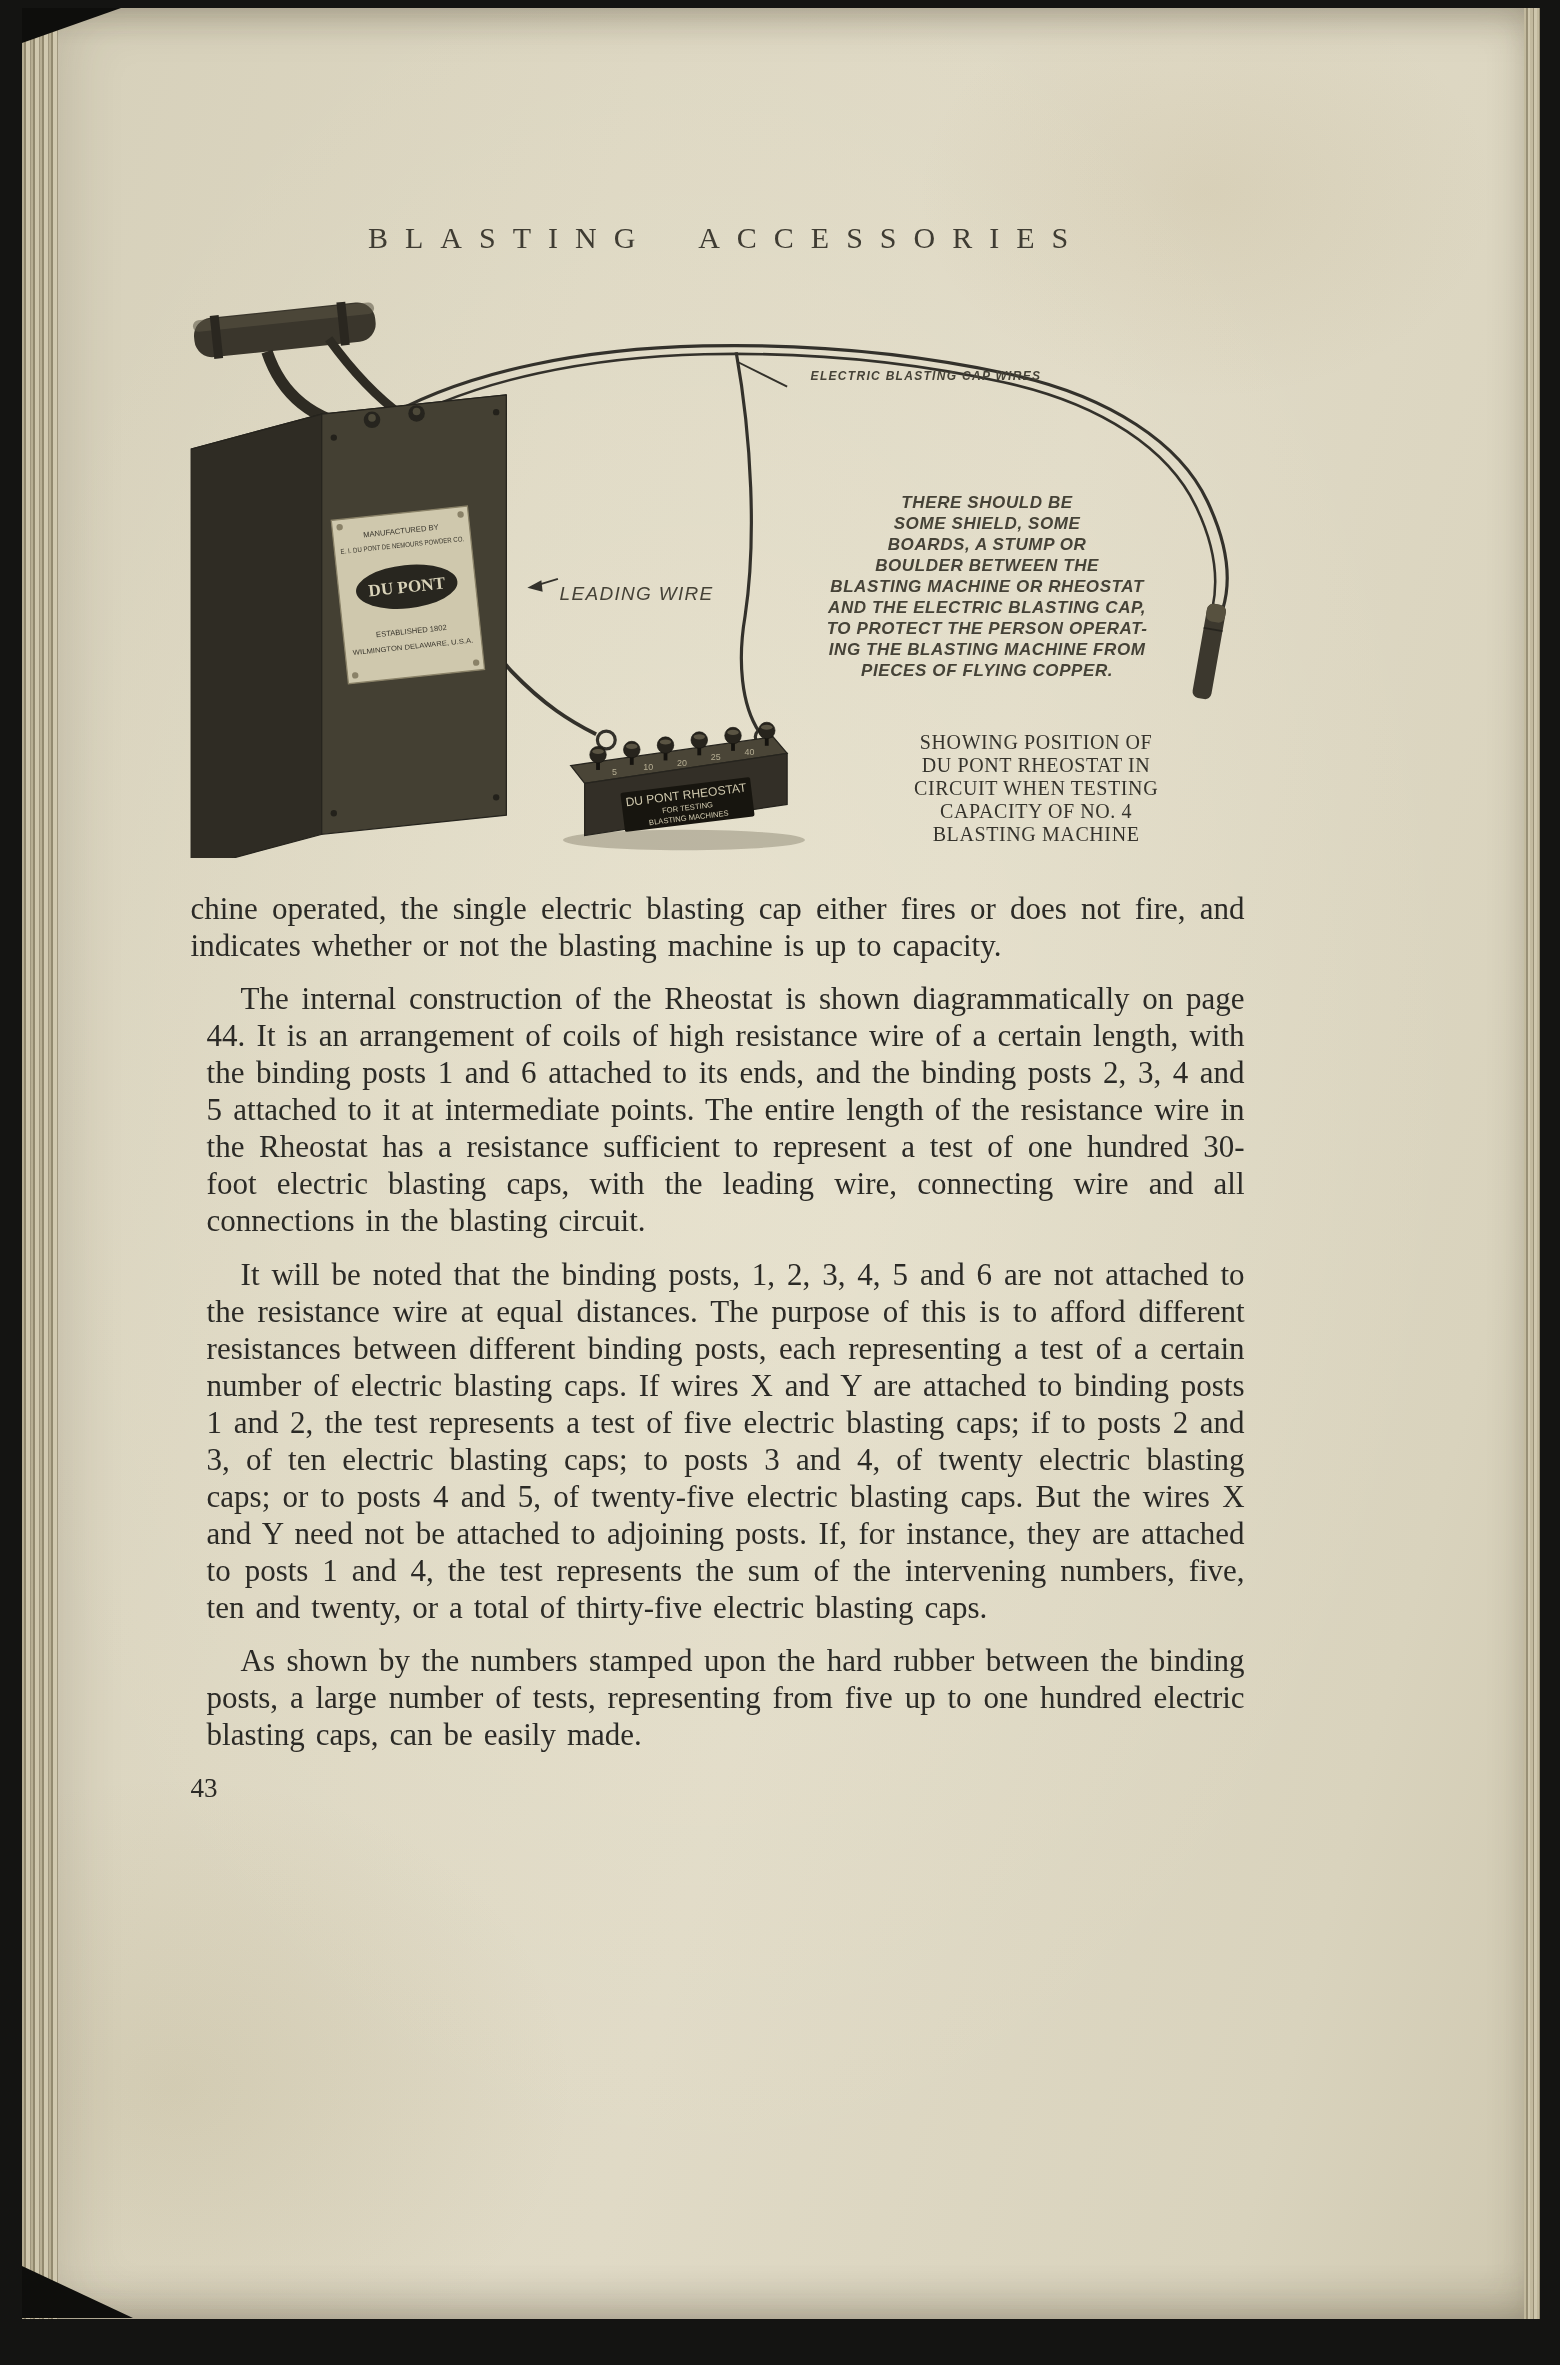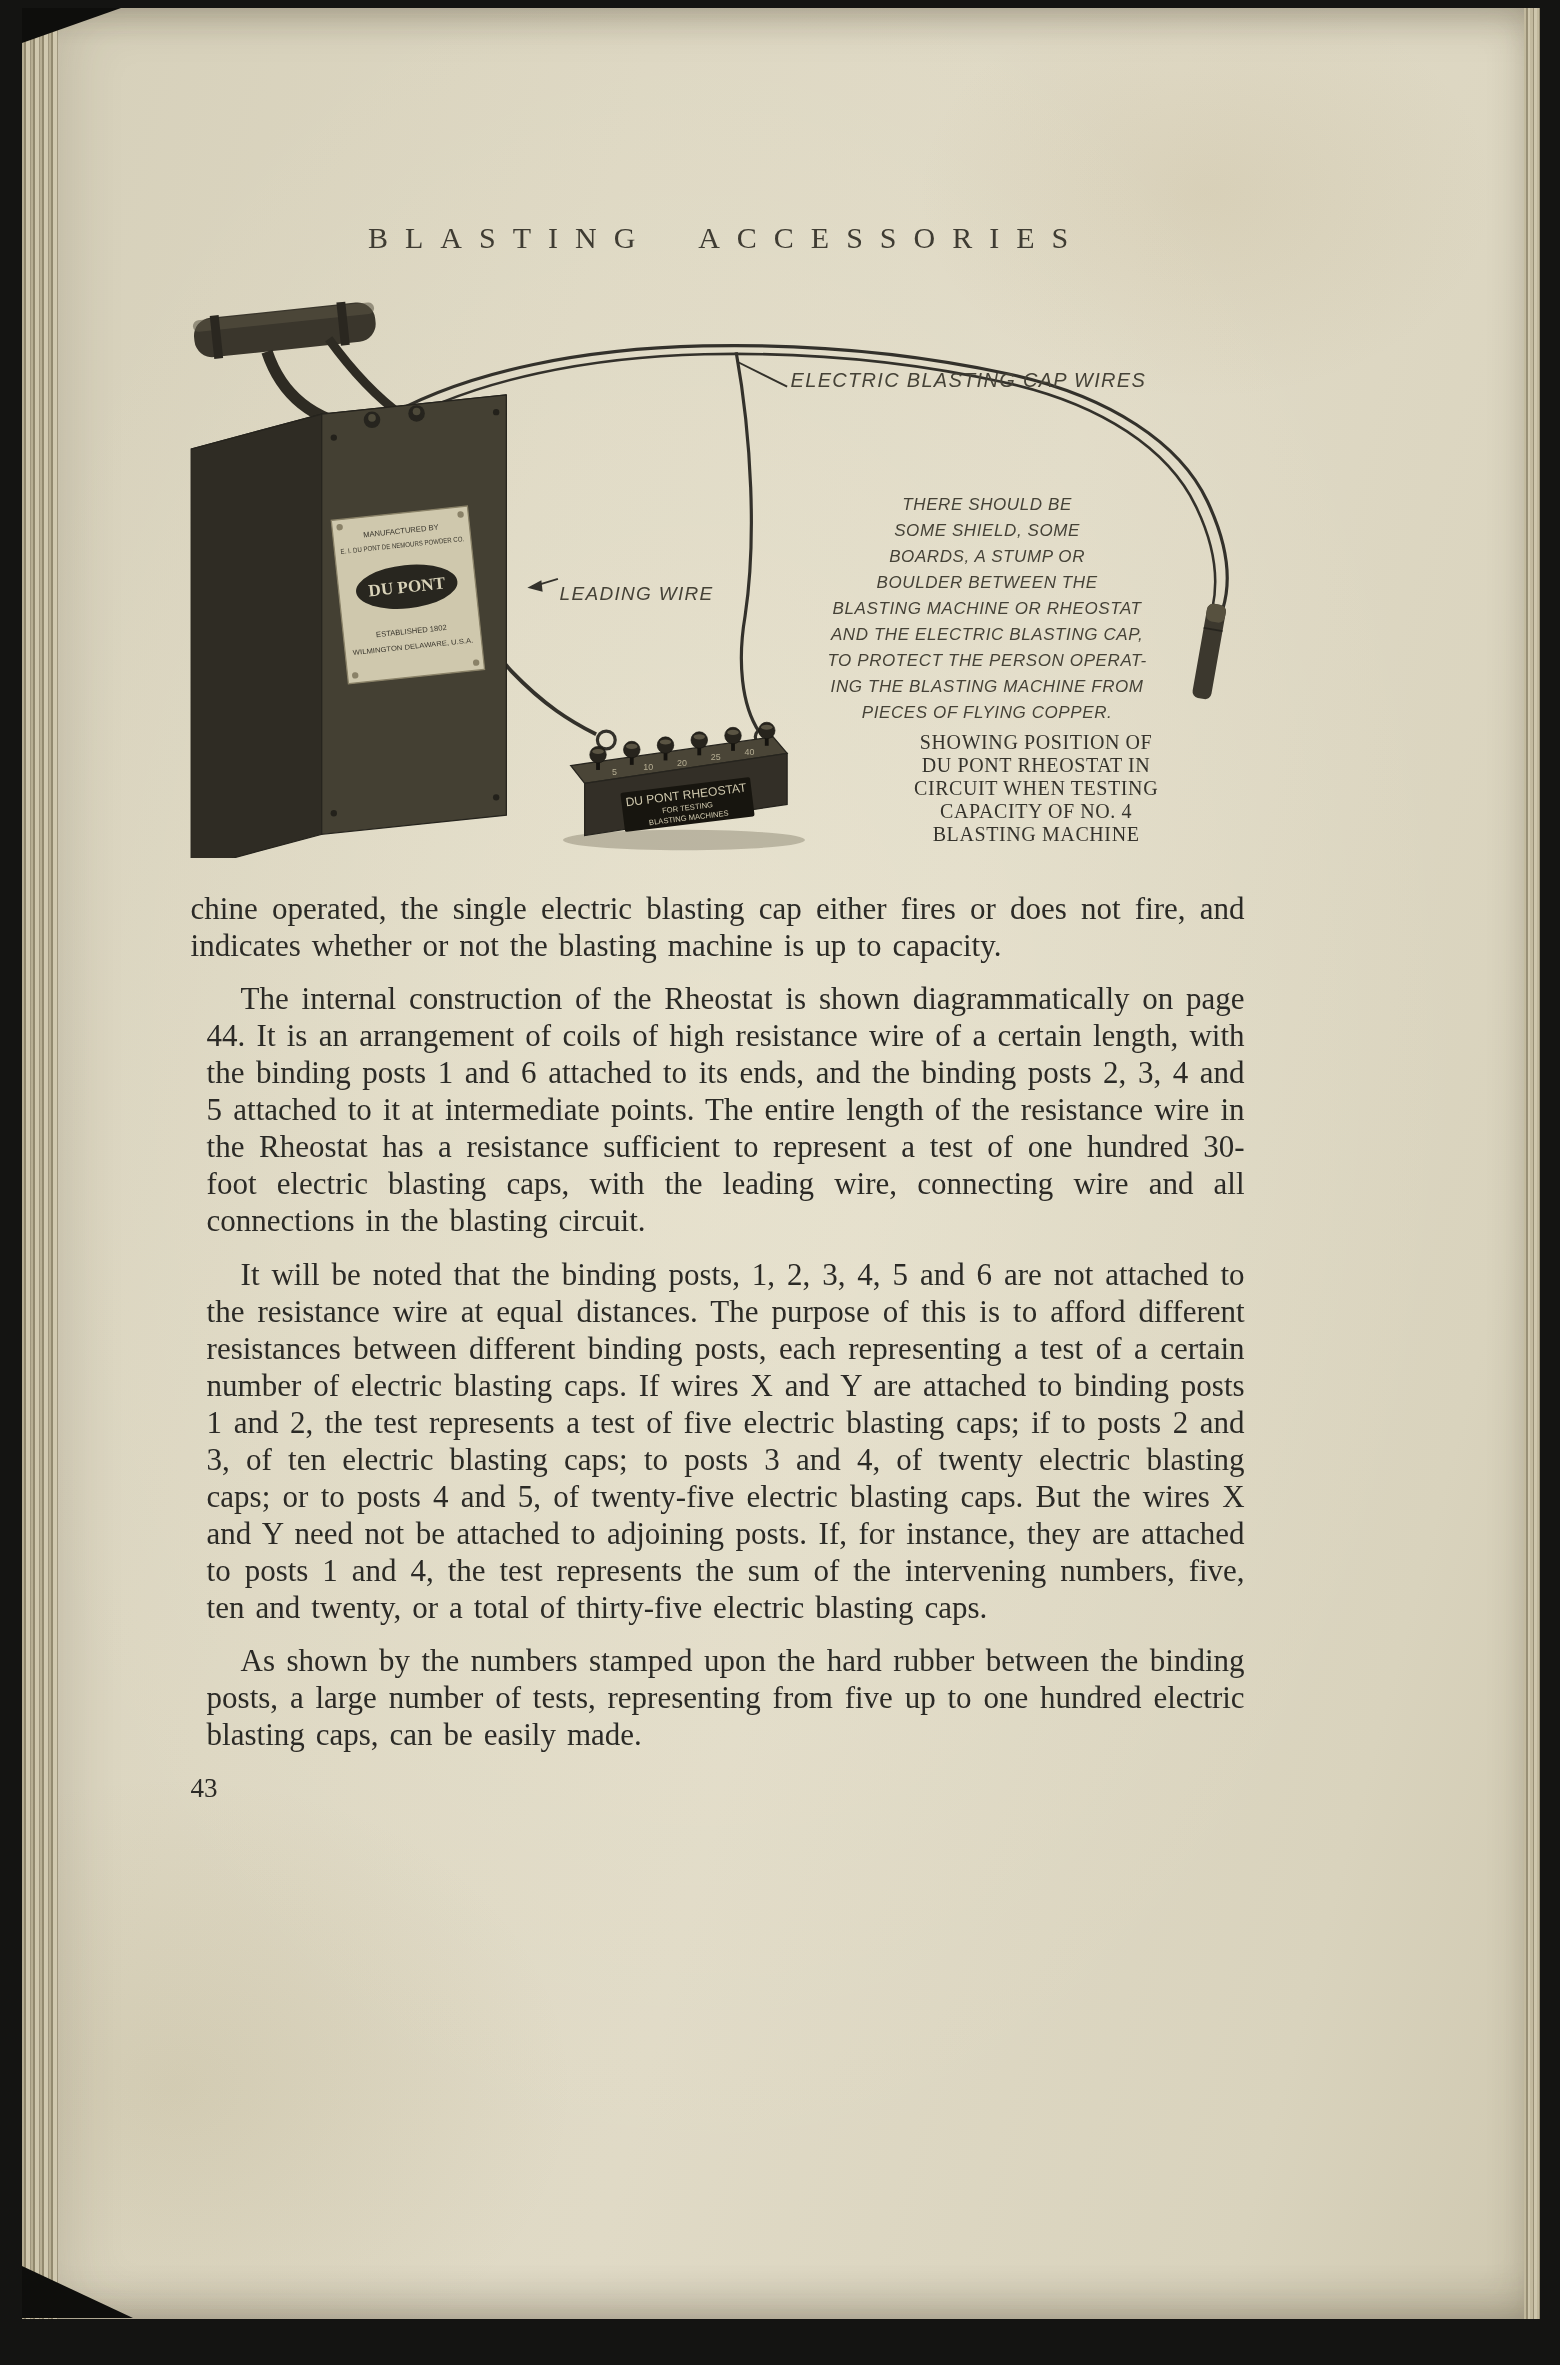--- a/index.html
+++ b/index.html
@@ -35,27 +35,27 @@
     position:absolute;left:169px;top:202px;width:1050px;margin:11px;
     font-size:30px;font-weight:normal;letter-spacing:17px;word-spacing:23px;
     text-align:center;color:#3f3c33;
   }
   .figure{position:absolute;left:159px;top:283px;width:1076px;height:567px;}
   .figure svg{position:absolute;left:0;top:0;}
   .lbl{
     position:absolute;font-family:"Liberation Sans","DejaVu Sans",sans-serif;
     font-style:italic;color:#454237;letter-spacing:1.3px;white-space:nowrap;
   }
-  .lbl.cap-wires{left:610px;top:78px;font-size:20px;}
+  .lbl.cap-wires{left:630px;top:78px;font-size:12px;font-weight:bold;}
   .lbl.leading-wire{left:379px;top:292px;font-size:19px;}
   .note{
     position:absolute;left:582px;top:201px;width:449px;
     font-family:"Liberation Sans","DejaVu Sans",sans-serif;font-style:italic;
-    font-size:17px;line-height:26px;letter-spacing:0.6px;color:#454237;
-    text-align:center;white-space:pre-line;
+    font-size:17px;line-height:21px;letter-spacing:0.6px;color:#454237;
+    text-align:center;white-space:pre-line;font-weight:bold;
   }
   .fig-caption{
     position:absolute;left:674px;top:421px;width:363px;
     font-size:20px;line-height:23px;letter-spacing:0.6px;color:#35332c;
     text-align:center;white-space:pre-line;margin-top:19px;
   }
   .bodytext{
     position:absolute;left:169px;top:882px;width:1054px;
     font-size:31px;line-height:37px;color:#2b2a26;
     text-align:justify;word-spacing:3.2px;

